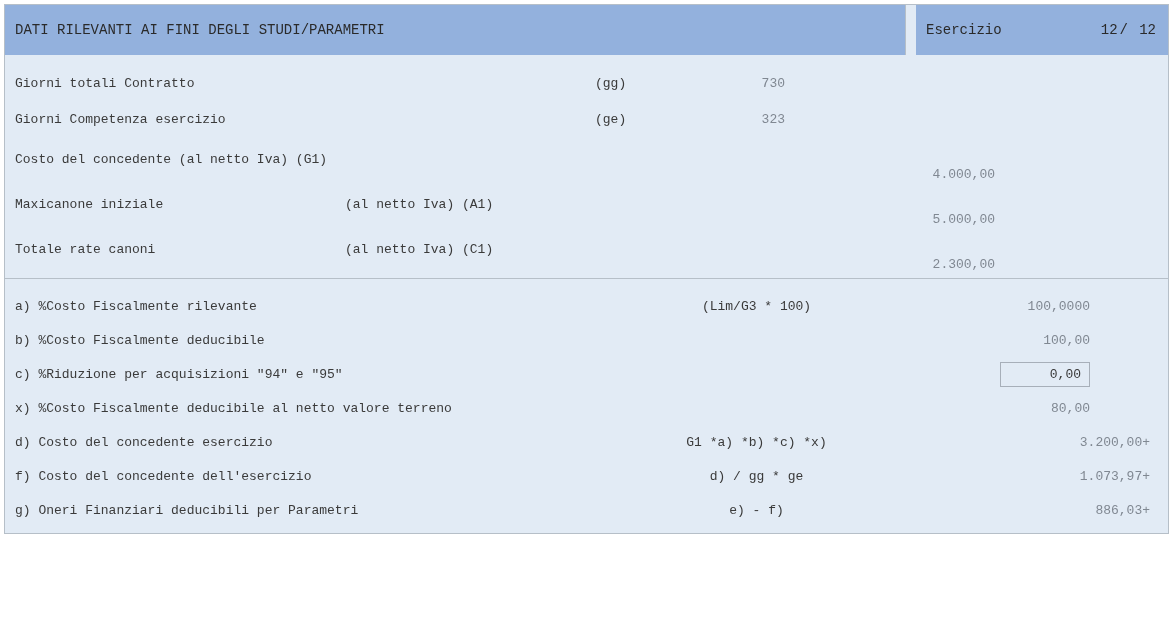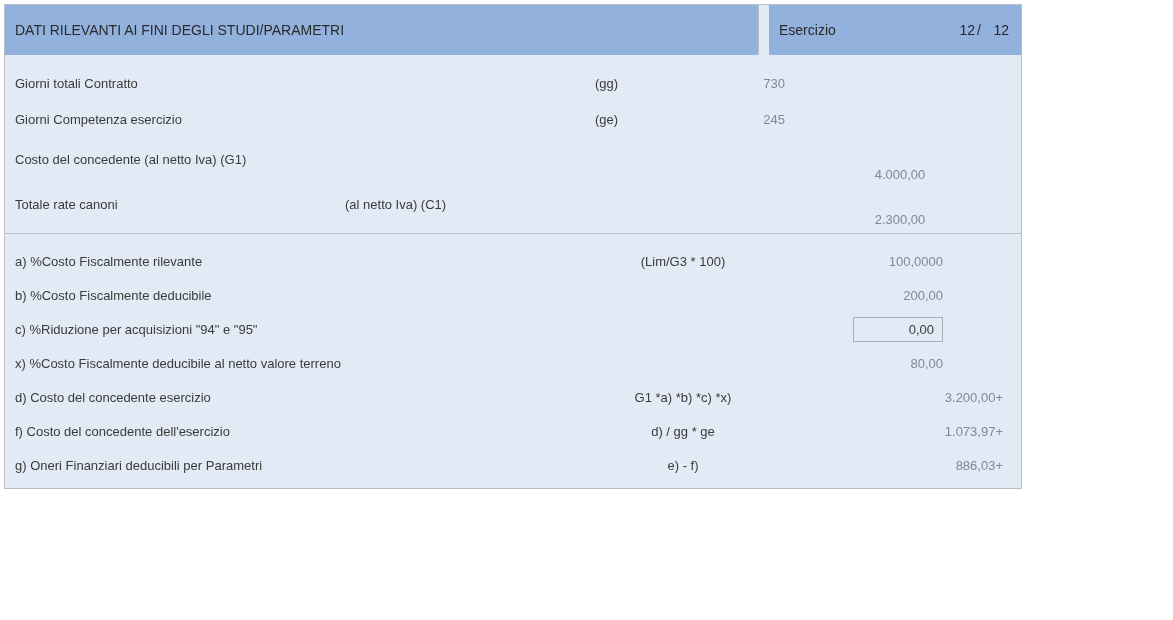--- a/index.html
+++ b/index.html
@@ -8,21 +8,22 @@
     padding: 4px;
     background: #fff;
     font-family: Verdana, Geneva, sans-serif;
     font-size: 13px;
     color: #3a3a3a;
     width: 1173px;
   }
   .panel {
     background: #e2ebf5;
     border: 1px solid #b6bfc8;
-    width: 1018px;
+    width: 1165px;
+    font-family: Liberation Mono, monospace;
   }
   .header-row {
     display: flex;
     align-items: stretch;
   }
   .header-title {
     flex: 1;
     background: #93b1dd;
     color: #2a2a2a;
     font-size: 14px;
@@ -59,21 +60,21 @@
   .lbl2 { flex: 0 0 250px; }
   .unit { flex: 0 0 90px; }
   .val-sm {
     flex: 0 0 120px;
     text-align: right;
     color: #808892;
     padding-right: 20px;
   }
   .val-md {
     flex: 0 0 210px;
-    text-align: center;
+    text-align: right;
     color: #808892;
     padding-right: 20px;
     margin-top: 30px;
   }
   .formula {
     flex: 1;
     text-align: center;
     padding-right: 30px;
     color: #3a3a3a;
   }
@@ -118,48 +119,55 @@
     <div class="row">
       <span class="lbl">Giorni totali Contratto</span>
       <span class="lbl2"></span>
       <span class="unit">(gg)</span>
       <span class="val-sm">730</span>
     </div>
     <div class="row">
       <span class="lbl">Giorni Competenza esercizio</span>
       <span class="lbl2"></span>
       <span class="unit">(ge)</span>
-      <span class="val-sm">245</span>
+      <span class="val-sm">323</span>
     </div>
     <div class="row">
       <span class="lbl">Costo del concedente (al netto Iva) (G1)</span>
       <span class="lbl2"></span>
       <span class="unit"></span>
       <span class="val-sm"></span>
       <span class="val-md">4.000,00</span>
+    </div>
+    <div class="row">
+      <span class="lbl">Maxicanone iniziale</span>
+      <span class="lbl2">(al netto Iva) (A1)</span>
+      <span class="unit"></span>
+      <span class="val-sm"></span>
+      <span class="val-md">5.000,00</span>
     </div>
     <div class="row">
       <span class="lbl">Totale rate canoni</span>
       <span class="lbl2">(al netto Iva) (C1)</span>
       <span class="unit"></span>
       <span class="val-sm"></span>
       <span class="val-md">2.300,00</span>
     </div>
   </div>
 
   <div class="section tight">
     <div class="row">
       <span class="long-label">a) %Costo Fiscalmente rilevante</span>
       <span class="formula">(Lim/G3 * 100)</span>
       <span class="val-lg mid">100,0000</span>
     </div>
     <div class="row">
       <span class="long-label">b) %Costo Fiscalmente deducibile</span>
       <span class="formula"></span>
-      <span class="val-lg mid">200,00</span>
+      <span class="val-lg mid">100,00</span>
     </div>
     <div class="row">
       <span class="long-label">c) %Riduzione per acquisizioni "94" e "95"</span>
       <span class="formula"></span>
       <span class="val-lg mid">
         <span class="boxed">0,00</span>
       </span>
     </div>
     <div class="row">
       <span class="long-label">x) %Costo Fiscalmente deducibile al netto valore terreno</span>

